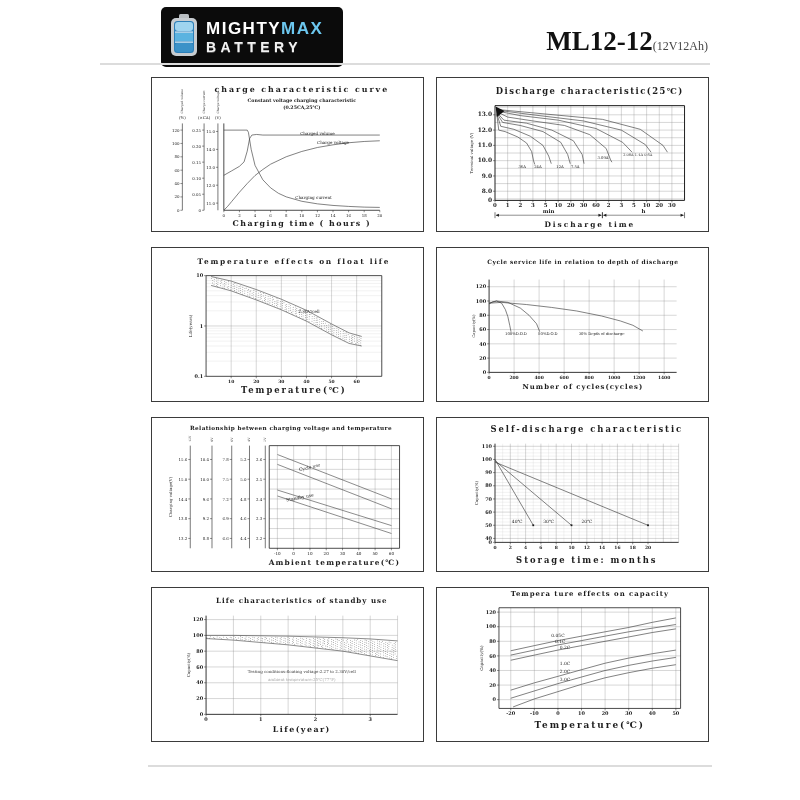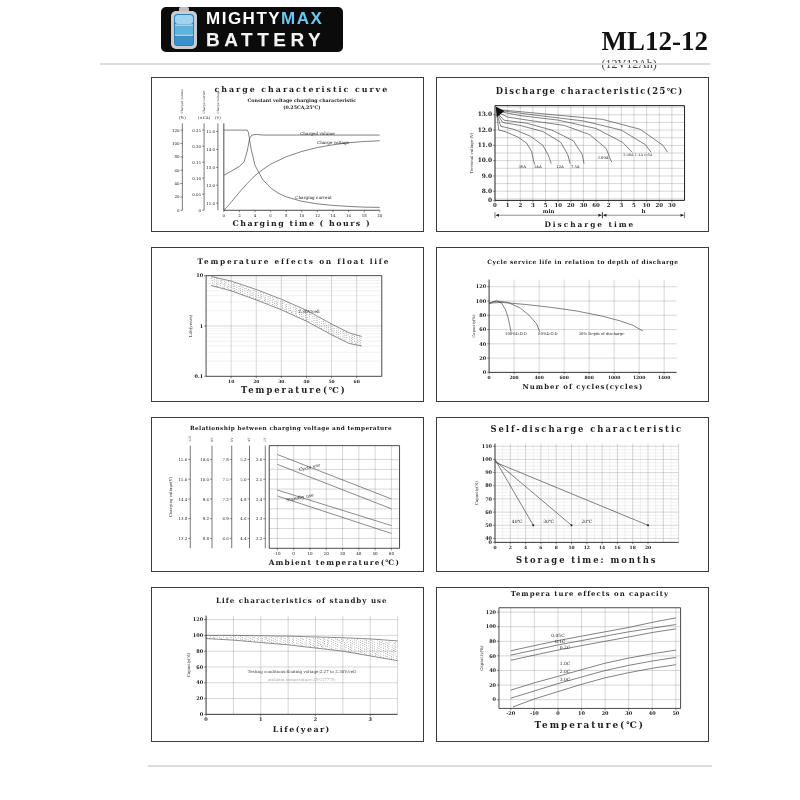--- a/index.html
+++ b/index.html
@@ -1,26 +1,26 @@
 <!DOCTYPE html>
 <html><head>
 <meta charset="utf-8">
 <style>
   html,body{margin:0;padding:0;}
   body{width:800px;height:800px;background:#ffffff;position:relative;
        font-family:"Liberation Sans",sans-serif;overflow:hidden;}
-  .logo{position:absolute;left:161px;top:7px;width:182px;height:45px;background:#0b0b0b;
+  .logo{position:absolute;left:161px;top:7px;width:182px;height:60px;background:#0b0b0b;
         border-radius:5px;display:flex;align-items:center;padding:0 10px;box-sizing:border-box;gap:9px;}
   .logo-text{line-height:1;}
   .logo-row1{font-size:17px;font-weight:bold;color:#ffffff;letter-spacing:1.5px;}
   .logo-row1 .max{color:#6cc7ef;}
-  .logo-row2{font-size:19px;font-weight:bold;color:#f2f2f2;letter-spacing:4.5px;margin-top:3px;
-             text-shadow:0 1px 0 #555;text-align:center;}
+  .logo-row2{font-size:14px;font-weight:bold;color:#f2f2f2;letter-spacing:4.5px;margin-top:3px;
+             text-shadow:0 1px 0 #555;}
   .model{position:absolute;right:92px;top:26px;display:flex;align-items:baseline;
-         font-family:"Liberation Serif",serif;flex-direction:column;}
+         font-family:"Liberation Serif",serif;}
   .model-name{font-size:27px;font-weight:bold;color:#111;}
   .model-suffix{font-size:12px;color:#444;}
   .hr-top{position:absolute;left:100px;right:90px;top:63px;height:2px;background:#dcdcdc;}
   .hr-bottom{position:absolute;left:148px;right:88px;top:765px;height:2px;background:#dcdcdc;}
   .charts{position:absolute;left:151px;top:77px;display:grid;
           grid-template-columns:273px 273px;grid-auto-rows:155px;column-gap:12px;row-gap:15px;}
   .chart{border:1.5px solid #3b3b3b;box-sizing:border-box;background:#fff;}
   .chart svg{display:block;width:100%;height:100%;}
   svg text{font-family:"DejaVu Serif","Liberation Serif",serif;}
 </style>

